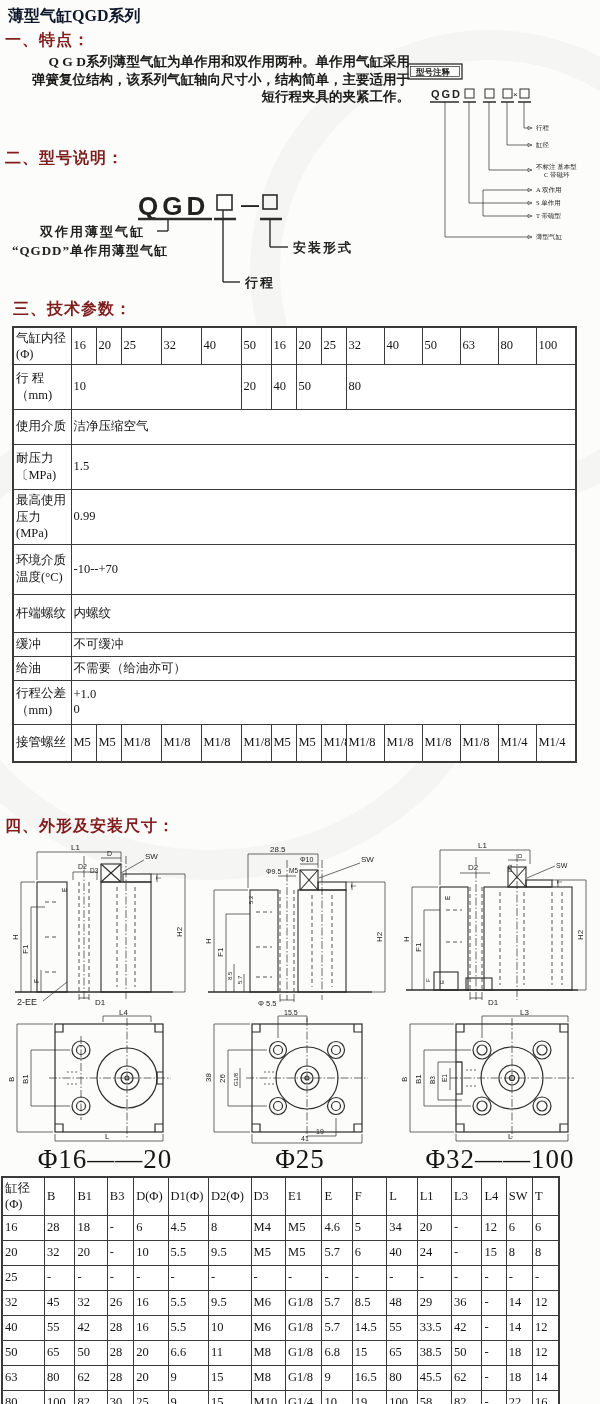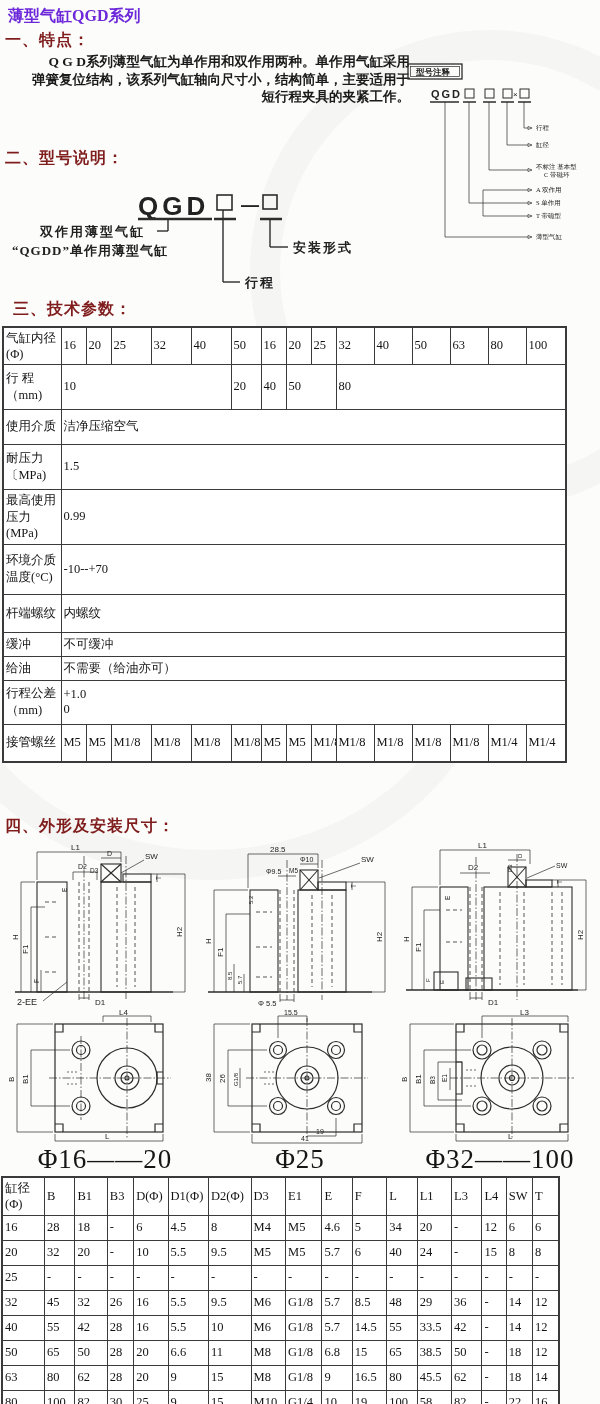--- a/index.html
+++ b/index.html
@@ -3,21 +3,21 @@
 <meta charset="utf-8">
 <style>
   html,body{margin:0;padding:0;}
   body{
     width:600px;height:1404px;position:relative;overflow:hidden;
     background:#fcfcfb;color:#141414;
     font-family:"Liberation Serif","DejaVu Serif",serif;
   }
   .abs{position:absolute;}
   .wm{position:absolute;border:30px solid rgba(150,150,150,0.07);border-radius:50%;pointer-events:none;}
-  .doc-title{font-size:16px;font-weight:bold;color:#6d28d9;}
+  .doc-title{font-size:16px;font-weight:bold;color:#0f172a;}
   .sec-head{font-size:16px;font-weight:bold;color:#7f1d1d;letter-spacing:1px;}
   .body-text{font-size:13.5px;line-height:17.5px;font-weight:600;color:#1a1a1a;}
   table{border-collapse:collapse;table-layout:fixed;background:#fff;}
   .ptable{width:559px;border:2px solid #3a3a3a;font-size:12.5px;}
   .ptable td{border:1.5px solid #3a3a3a;padding:1px 2px;vertical-align:middle;text-align:left;white-space:pre-line;overflow:hidden;}
   .dtable{width:559px;border:2px solid #3a3a3a;font-size:12.5px;}
   .dtable td{border:1.5px solid #3a3a3a;padding:1px 2px;vertical-align:middle;text-align:left;overflow:hidden;}
   .cap{font-size:27px;letter-spacing:1px;text-align:center;color:#161616;}
   svg text{fill:#222;font-family:"Liberation Sans","DejaVu Sans",sans-serif;}
   svg .cn{font-family:"Liberation Serif","DejaVu Serif",serif;}
@@ -104,21 +104,21 @@
     <text class="cn" x="149" y="119">C 带磁环</text>
     <text class="cn" x="141" y="134">A 双作用</text>
     <text class="cn" x="141" y="147">S 单作用</text>
     <text class="cn" x="141" y="160">T 带磁型</text>
     <text class="cn" x="141" y="181">薄型气缸</text>
   </g>
 </svg>
 
 <div class="abs sec-head" style="left:13px;top:299px;">三、技术参数：</div>
 
-<table class="ptable abs" style="left:2px;top:326px;">
+<table class="ptable abs" style="left:12px;top:326px;">
   <colgroup>
     <col style="width:58px">
       <col style="width:25px">
       <col style="width:25px">
       <col style="width:40px">
       <col style="width:40px">
       <col style="width:40px">
       <col style="width:30px">
     <col style="width:25px">
       <col style="width:25px">

